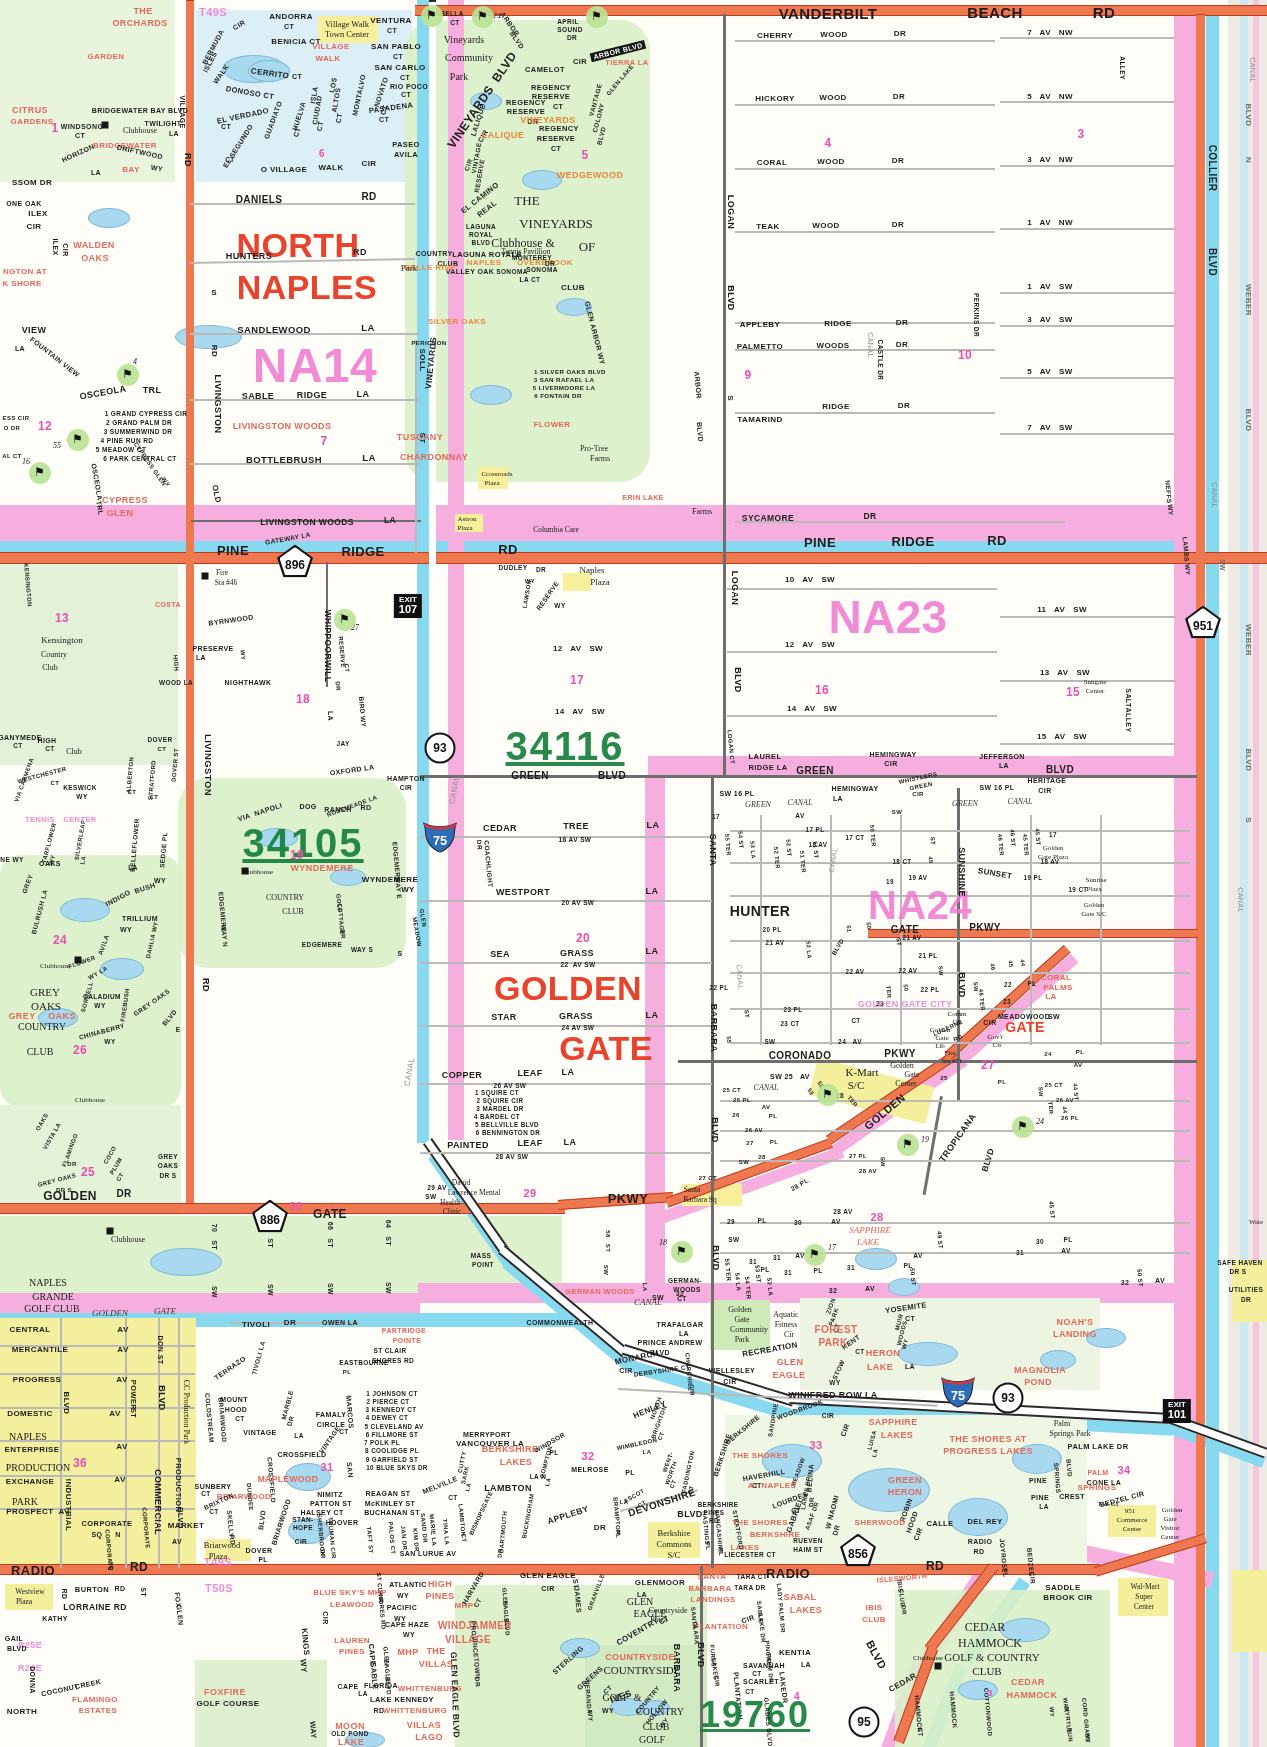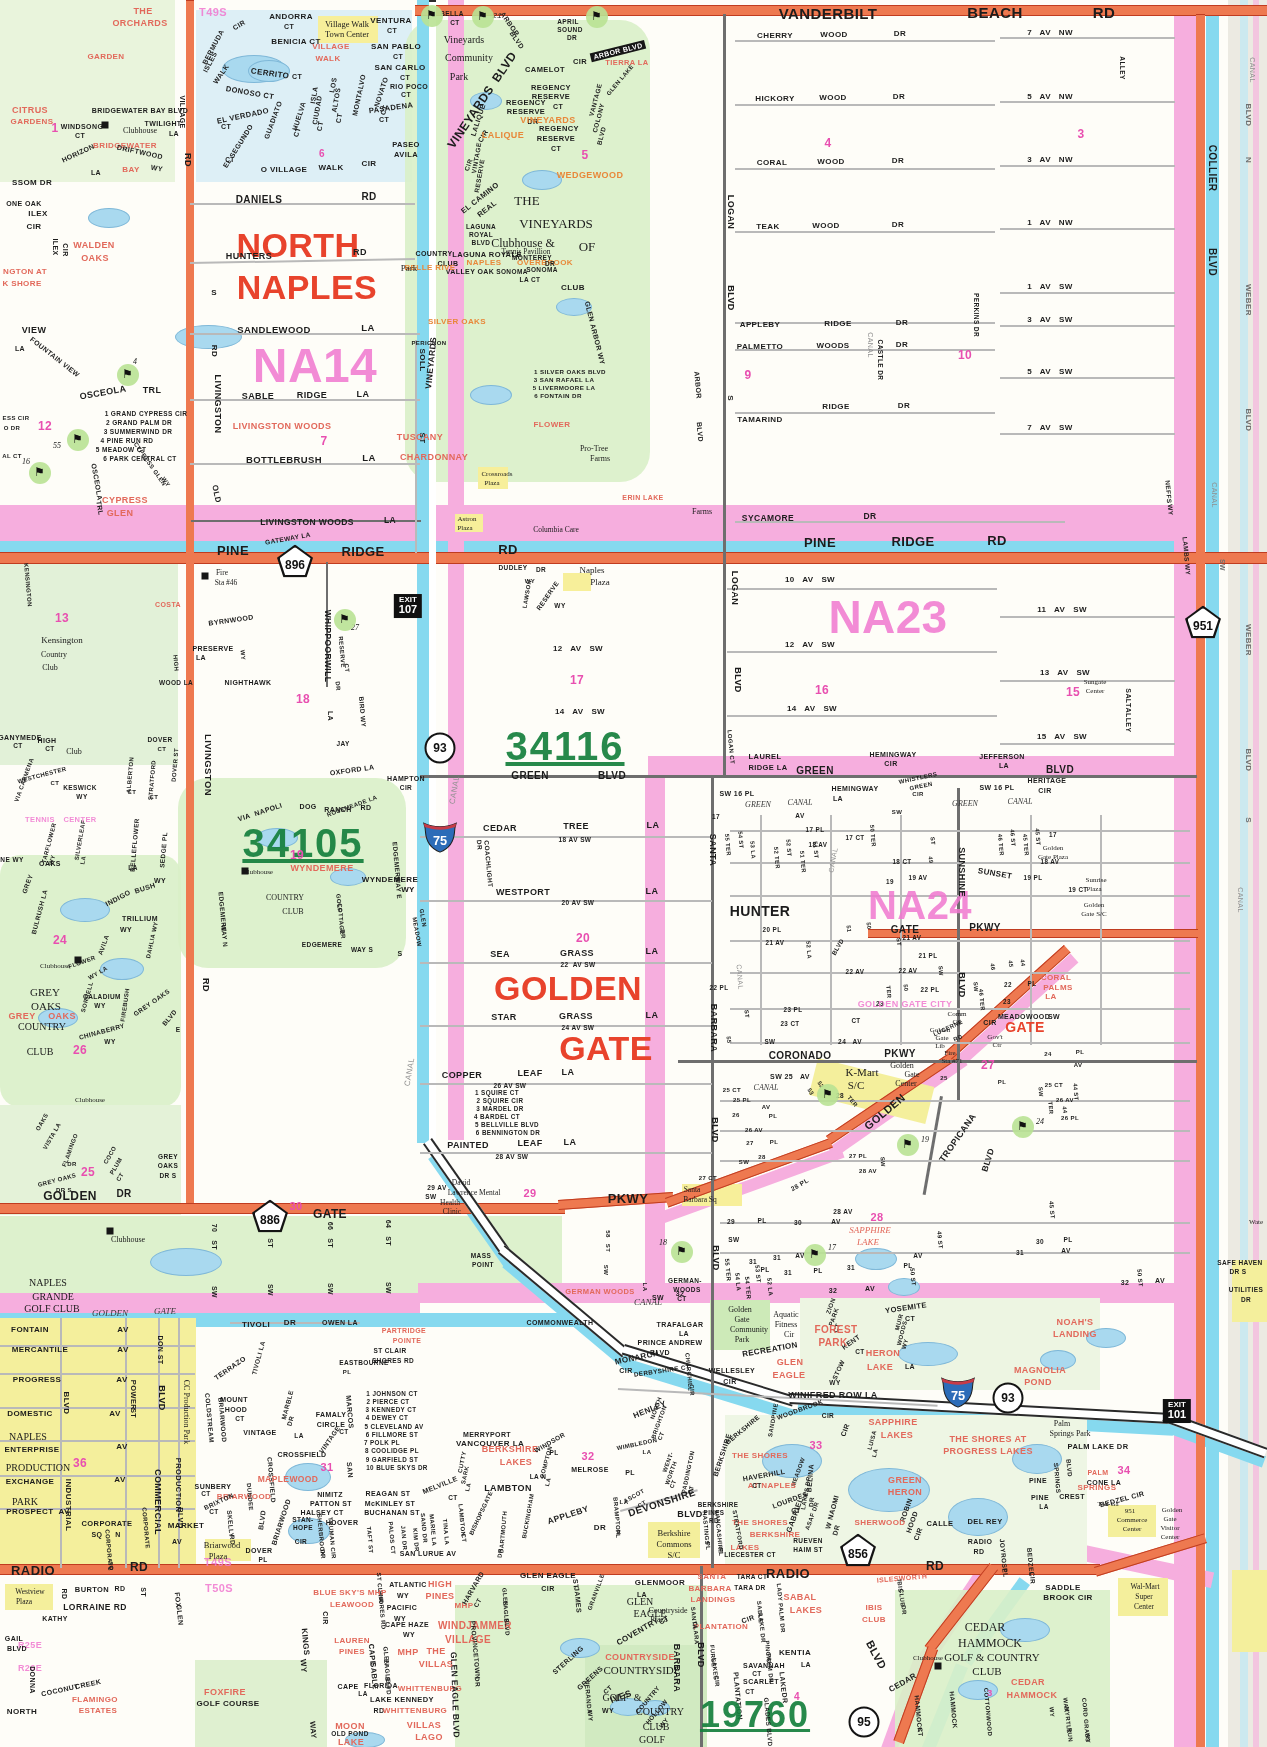--- a/index.html
+++ b/index.html
@@ -738,21 +738,21 @@
     <div class="lbl c-k" style="left: 240px; top: 1419px; font-size: 6.5px; transform: translate(-50%, -50%);">CT</div>
     <div class="lbl c-k" style="left: 260px; top: 1432px; font-size: 7px; transform: translate(-50%, -50%);">VINTAGE</div>
     <div class="lbl c-k" style="left: 299px; top: 1436px; font-size: 6.5px; transform: translate(-50%, -50%);">LA</div>
     <div class="lbl c-k" style="left: 209px; top: 1418px; font-size: 6.5px; transform: translate(-50%, -50%) rotate(85deg);">COLDSTREAM</div>
     <div class="lbl c-k" style="left: 222px; top: 1420px; font-size: 6.5px; transform: translate(-50%, -50%) rotate(85deg);">BRIARWOOD</div>
     <div class="lbl c-k" style="left: 390px; top: 1351px; font-size: 6.5px; transform: translate(-50%, -50%);">ST CLAIR</div>
     <div class="lbl c-k" style="left: 393px; top: 1361px; font-size: 6.5px; transform: translate(-50%, -50%);">SHORES RD</div>
     <div class="lbl c-k" style="left: 364px; top: 1363px; font-size: 6.5px; transform: translate(-50%, -50%);">EASTBOURNE</div>
     <div class="lbl c-k" style="left: 347px; top: 1372px; font-size: 6px; transform: translate(-50%, -50%);">PL</div>
     <div class="lbl c-k" style="left: 487px; top: 1434px; font-size: 7px; transform: translate(-50%, -50%);">MERRYPORT</div>
-    <div class="lbl c-k" style="left: 30px; top: 1330px; font-size: 8px; transform: translate(-50%, -50%);">FONTAIN</div>
+    <div class="lbl c-k" style="left: 30px; top: 1330px; font-size: 8px; transform: translate(-50%, -50%);">CENTRAL</div>
     <div class="lbl c-k" style="left: 123px; top: 1330px; font-size: 8px; transform: translate(-50%, -50%);">AV</div>
     <div class="lbl c-k" style="left: 40px; top: 1350px; font-size: 8px; transform: translate(-50%, -50%);">MERCANTILE</div>
     <div class="lbl c-k" style="left: 123px; top: 1350px; font-size: 8px; transform: translate(-50%, -50%);">AV</div>
     <div class="lbl c-k" style="left: 37px; top: 1380px; font-size: 8px; transform: translate(-50%, -50%);">PROGRESS</div>
     <div class="lbl c-k" style="left: 122px; top: 1380px; font-size: 8px; transform: translate(-50%, -50%);">AV</div>
     <div class="lbl c-k" style="left: 30px; top: 1414px; font-size: 8px; transform: translate(-50%, -50%);">DOMESTIC</div>
     <div class="lbl c-k" style="left: 115px; top: 1414px; font-size: 8px; transform: translate(-50%, -50%);">AV</div>
     <div class="lbl c-k f-f" style="left: 28px; top: 1437px; font-size: 10px; transform: translate(-50%, -50%);">NAPLES</div>
     <div class="lbl c-k" style="left: 32px; top: 1450px; font-size: 8px; transform: translate(-50%, -50%);">ENTERPRISE</div>
     <div class="lbl c-k" style="left: 122px; top: 1447px; font-size: 8px; transform: translate(-50%, -50%);">AV</div>

